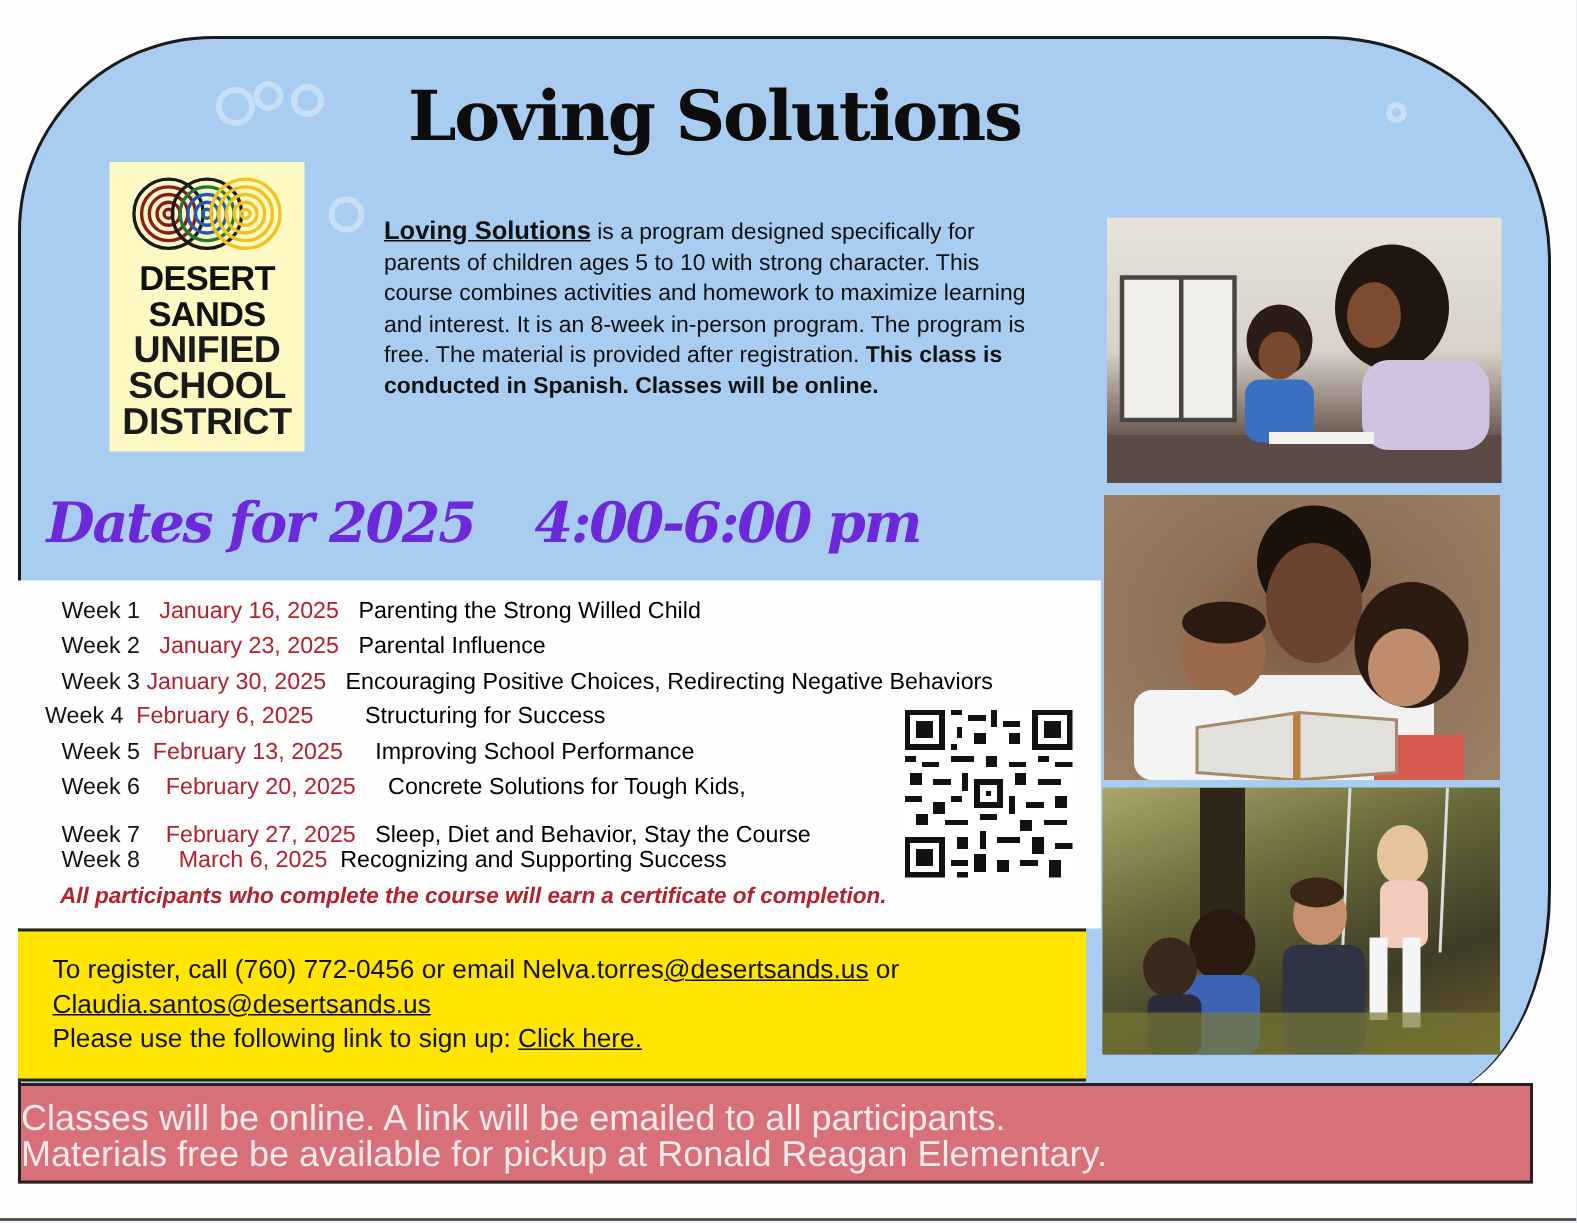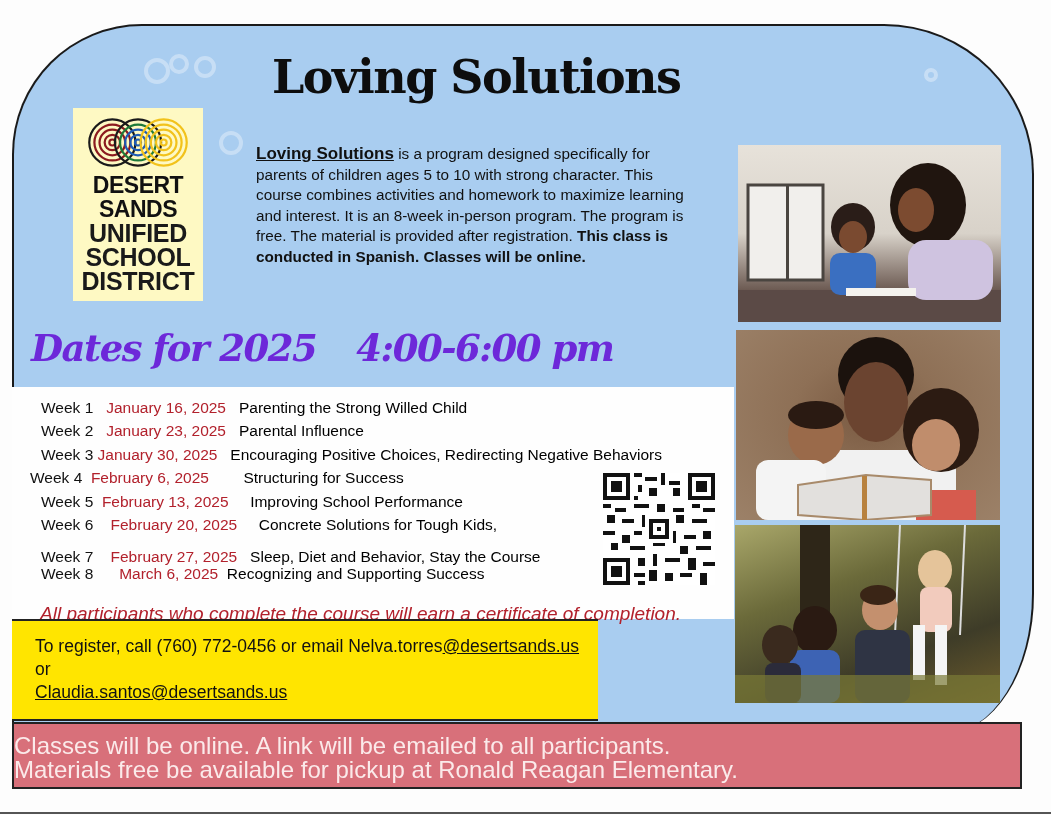--- a/index.html
+++ b/index.html
@@ -49,28 +49,28 @@
       position: absolute; left: 12px; top: 387px; width: 722px; height: 232px;
       background: #fefefe;
     }
     .week-row {
       position: absolute; font-size: 15.5px; white-space: nowrap; height: 23px; line-height: 23px;
     }
     .week-row .wk { color: #111; }
     .week-row .dt { color: #b2212c; }
     .week-row .tp { color: #000000; }
     .cert {
-      position: absolute; left: 40px; top: 603px; white-space: nowrap;
-      color: #b2212c; font-weight: normal; font-style: italic; font-size: 19px;
+      position: absolute; left: 40px; top: 589px; white-space: nowrap;
+      color: #b2212c; font-weight: bold; font-style: italic; font-size: 15px;
     }
 
     .qr { position: absolute; left: 603px; top: 473px; width: 112px; height: 112px; background: #fff; }
 
     .register {
-      position: absolute; left: 12px; top: 619px; width: 586px; height: 102px;
+      position: absolute; left: 12px; top: 619px; width: 712px; height: 102px;
       background: #ffe500; border-top: 2px solid #222; border-bottom: 2px solid #222;
       padding: 14px 0 0 23px; font-size: 17.5px; line-height: 23px; color: #111;
     }
     .register a { color: #111; text-decoration: underline; }
 
     .photo {
       position: absolute; overflow: hidden;
     }
     .photo-1 { left: 738px; top: 145px; width: 263px; height: 177px;
       background: linear-gradient(180deg, #e7e2da 0%, #d8d2c9 50%, #6c5a52 82%, #4a3d3a 100%); }
@@ -226,20 +226,23 @@
   </g>
 </svg>
 
 <div class="register">
   <div>
     <span>To register, call (760) 772-0456 or email Nelva.torres</span><a>@desertsands.us</a><span> or</span>
   </div>
   <div>
     <a>Claudia.santos@desertsands.us</a>
   </div>
+  <div>
+    <span>Please use the following link to sign up: </span><a>Click here.</a>
+  </div>
 </div>
 
 <div class="photo photo-1" title="Mother helping young daughter with homework at kitchen table">
   <svg width="263" height="177" viewBox="0 0 263 177">
     <rect x="10" y="40" width="75" height="95" fill="#f1efec" stroke="#4a4540" stroke-width="3"></rect>
     <rect x="48" y="40" width="3" height="95" fill="#4a4540"></rect>
     <rect x="0" y="145" width="263" height="32" fill="#5b4a46"></rect>
     <ellipse cx="115" cy="82" rx="22" ry="24" fill="#2a1d18"></ellipse>
     <ellipse cx="115" cy="92" rx="14" ry="16" fill="#7a4a30"></ellipse>
     <rect x="92" y="108" width="46" height="42" rx="10" fill="#3a6fc1"></rect>

